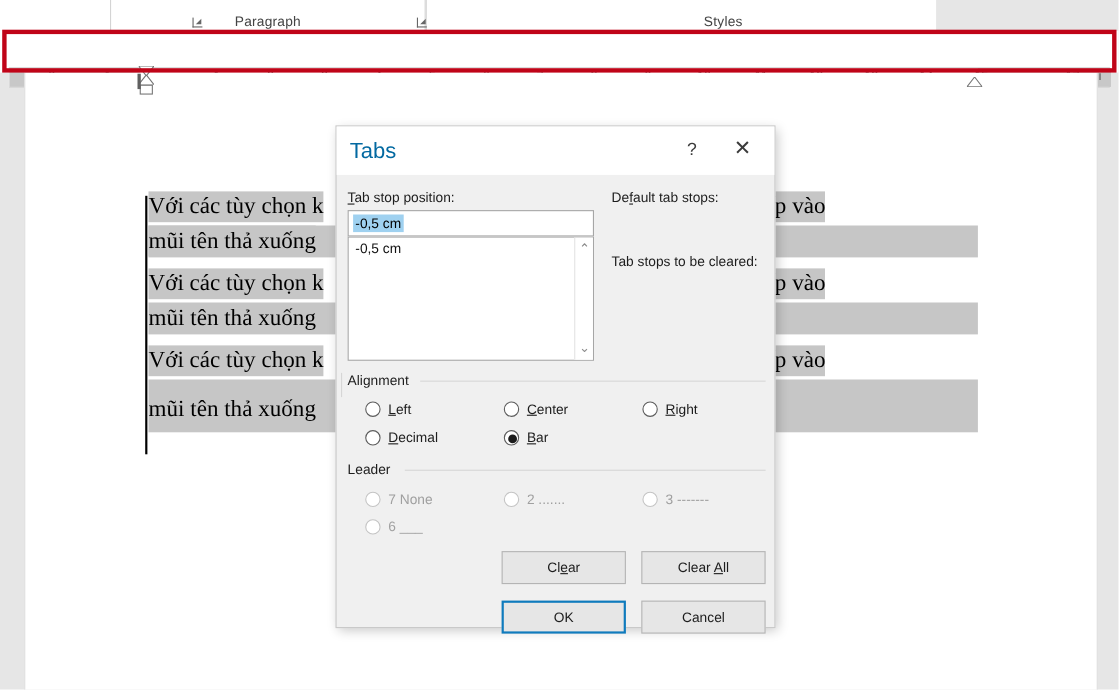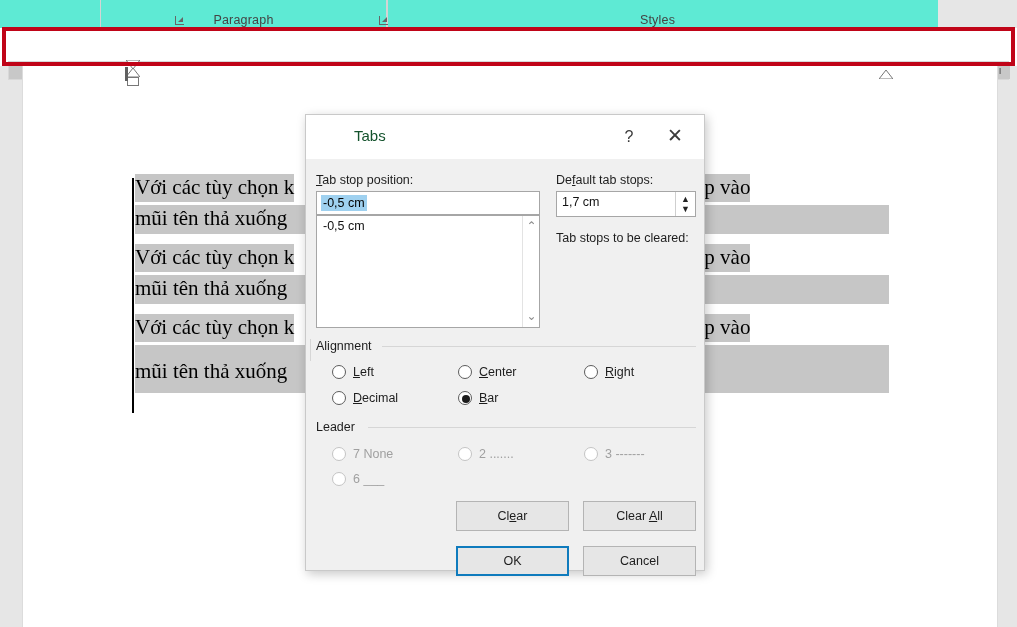--- a/index.html
+++ b/index.html
@@ -11,22 +11,22 @@
     background: #ffffff;
   }
   #root {
     position: relative;
     width: 1017px; height: 627px;
     background: #e6e6e6;
   }
 
   
   .ribbon {
-    position: absolute; left: 0; top: 0; width: 938px; height: 28px;
-    background: #5eead4;
+    position: absolute; left: 0; top: 0; width: 851px; height: 28px;
+    background: #ffffff;
   }
   .ribbon-group {
     position: absolute; top: 0; height: 28px;
     border-left: 1px solid #d4d4d4;
     border-right: 1px solid #d4d4d4;
   }
   .ribbon-group-label {
     position: absolute; bottom: 1px; width: 100%;
     text-align: center;
     font-size: 12.5px; color: #444; letter-spacing: .2px;
@@ -129,21 +129,21 @@
     border: 1px solid #c9c9c9;
     box-shadow: 2px 3px 10px rgba(0,0,0,.22);
     z-index: 50;
   }
   .dlg-titlebar {
     position: absolute; left: 0; top: 0; width: 100%; height: 44px;
     background: #ffffff;
   }
   .dlg-title {
     position: absolute; left: 12px; top: 12px;
-    font-size: 15px; color: #14532d; margin-left: 36px;
+    font-size: 20px; color: #0369a1;
   }
   .dlg-help {
     position: absolute; right: 62px; top: 10px;
     width: 26px; height: 24px;
     font-size: 16px; color: #3b3b3b; text-align: center; line-height: 24px;
     cursor: default;
   }
   .dlg-close {
     position: absolute; right: 14px; top: 10px;
     width: 30px; height: 24px;
@@ -423,27 +423,20 @@
         <div class="listbox-item">-0,5 cm</div>
         <div class="lb-scroll">
           <div class="lb-arrow" style="top:2px;">⌃</div>
           <div class="lb-arrow" style="bottom:2px;">⌄</div>
         </div>
       </div>
 
       <div class="lbl" style="left:250px; top:14px;">
         De<u>f</u>ault tab stops:
       </div>
-      <div class="spin-box" style="left:250px; top:32px; width:140px; height:26px;">
-        <div class="spin-val">1,7 cm</div>
-        <div class="spin-btns">
-          <div class="spin-up">▲</div>
-          <div class="spin-dn">▼</div>
-        </div>
-      </div>
 
       <div class="lbl" style="left:250px; top:72px;">Tab stops to be cleared:</div>
 
       <div class="group-title" style="left:10px; top:180px;">Alignment</div>
       <div class="groupbox-line" style="left:76px; top:187px; width:314px;"></div>
       <div class="group-left-edge" style="left:4px; top:180px; height:22px;"></div>
 
       <div class="radio" style="left:26px; top:205px;">
         <span class="dot"></span>
         <span class="rl"><u>L</u>eft</span>

